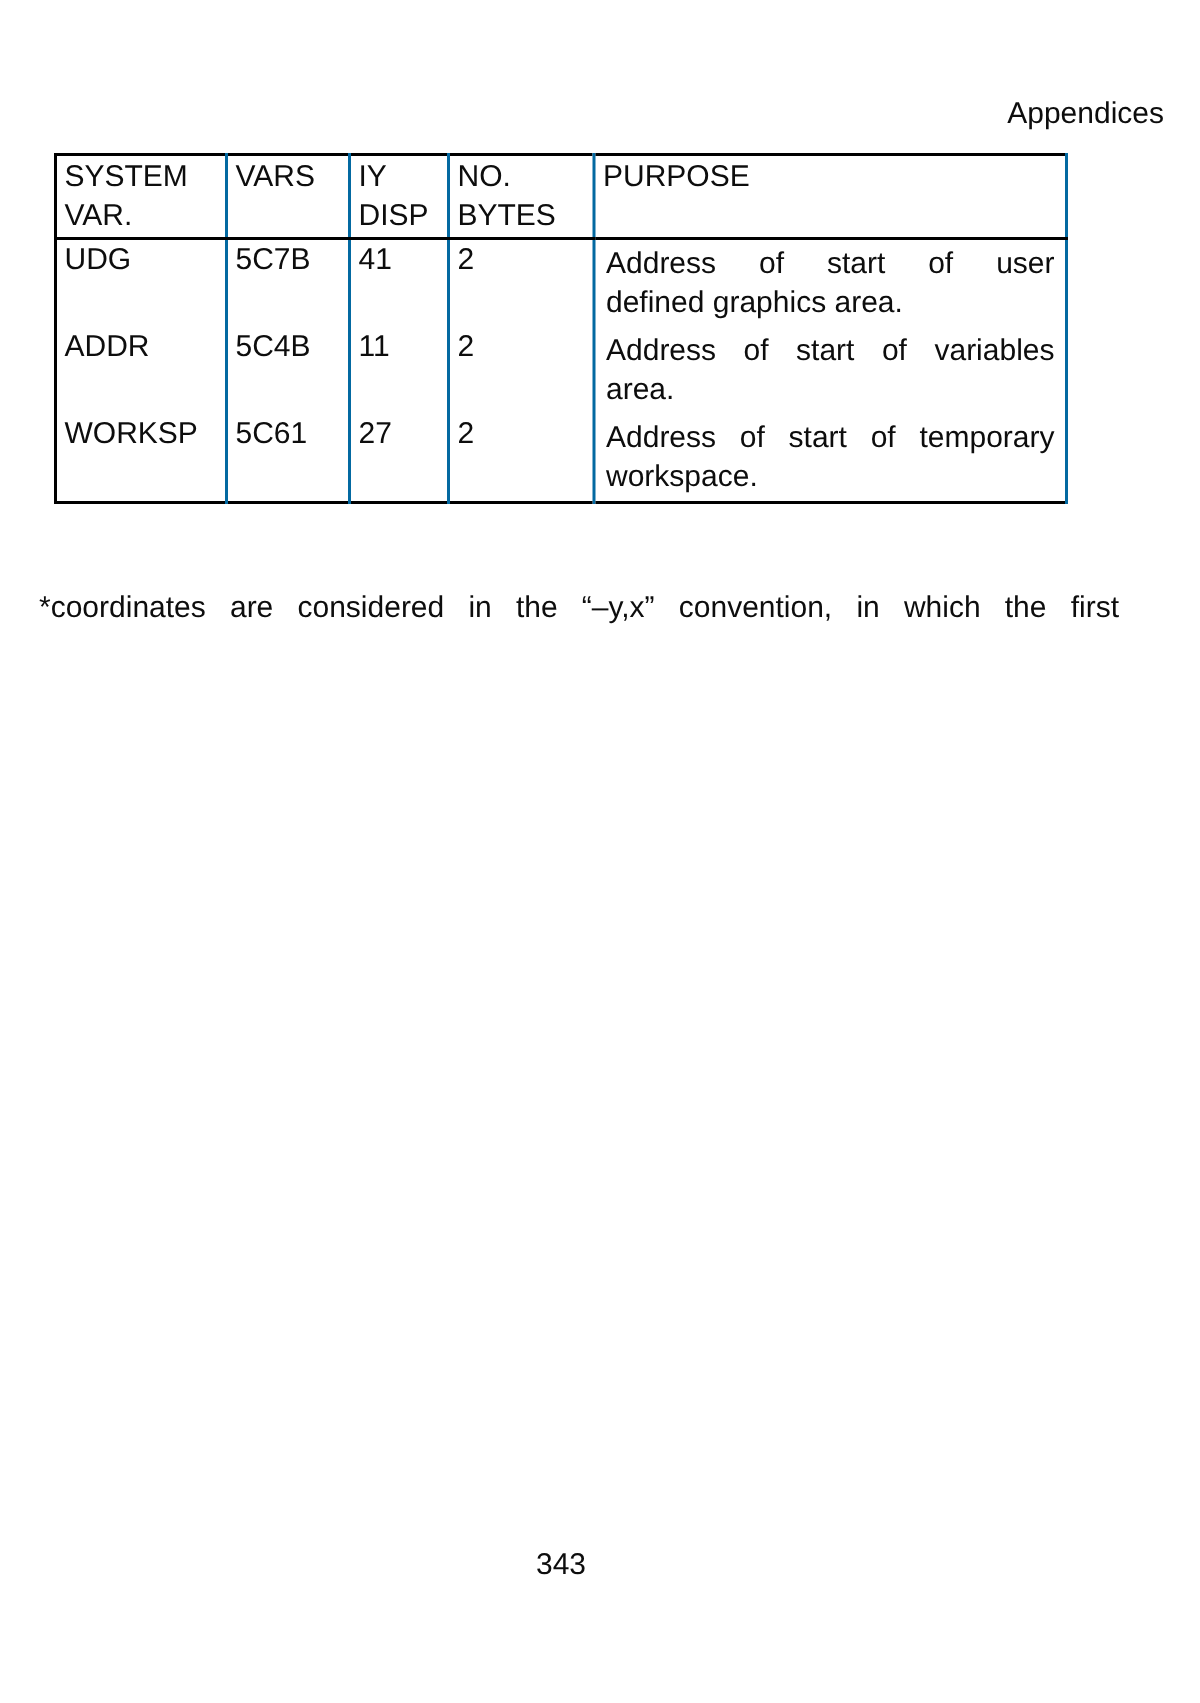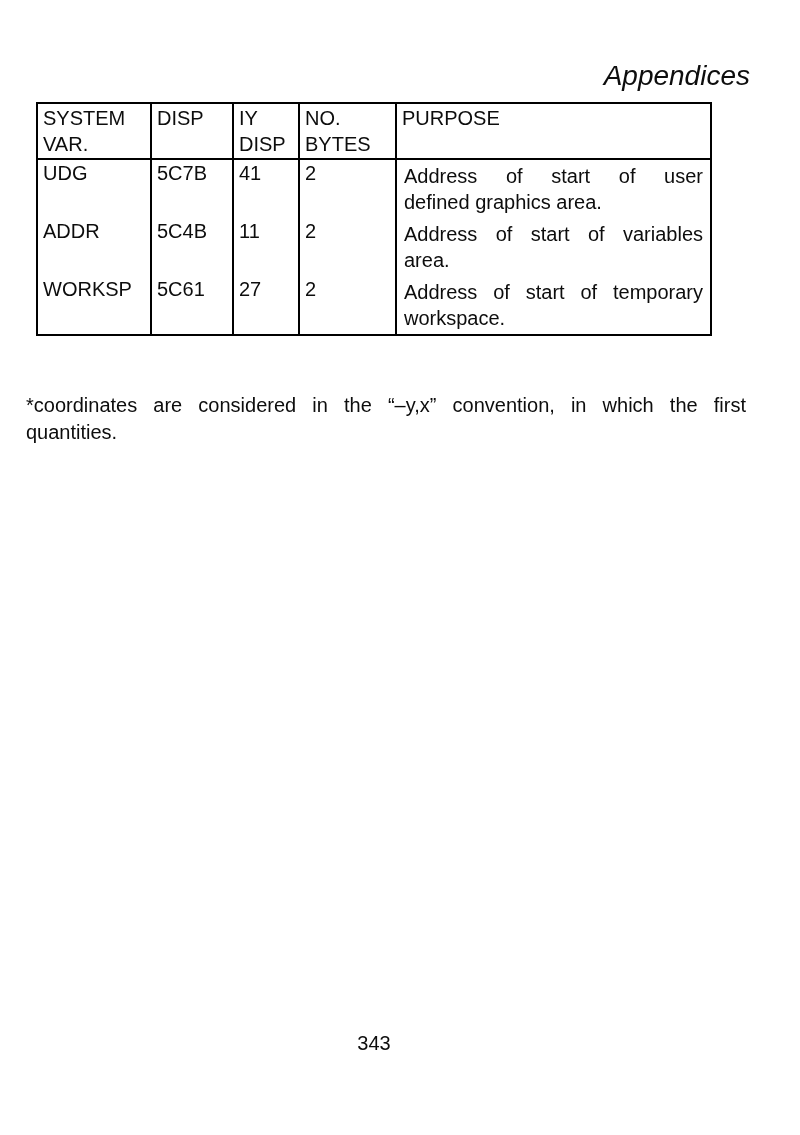--- a/index.html
+++ b/index.html
@@ -10,42 +10,41 @@
     width: 800px;
     height: 1135px;
     background: #ffffff;
     position: relative;
     font-family: "Liberation Sans", "DejaVu Sans", sans-serif;
     color: #0d0d0d;
   }
   .running-header {
     position: absolute;
     top: 64px;
-    right: 50px;
-    font-style: italic;
-    font-size: 28px;
+    right: 24px;
+    font-size: 20px;
     line-height: 24px;
   }
   table.sysvars {
     position: absolute;
     left: 36px;
     top: 102px;
     width: 674px;
     border-collapse: collapse;
     table-layout: fixed;
     font-size: 20px;
     line-height: 26px;
   }
   table.sysvars {
     border: 2px solid #000;
   }
   table.sysvars th,
   table.sysvars td {
     border-left: 2px solid #000;
-    border-right: 2px solid #000000;
+    border-right: 2px solid #0369a1;
     text-align: left;
     vertical-align: top;
     font-weight: normal;
     overflow: visible;
   }
   table.sysvars th {
     border-bottom: 2px solid #000;
     padding: 1px 5px;
     height: 52px;
   }
@@ -85,21 +84,21 @@
   <colgroup>
     <col style="width:114px">
     <col style="width:82px">
     <col style="width:66px">
     <col style="width:97px">
     <col style="width:315px">
   </colgroup>
   <thead>
     <tr>
       <th>SYSTEM VAR.</th>
-      <th>DISP</th>
+      <th>VARS</th>
       <th>IY DISP</th>
       <th>NO. BYTES</th>
       <th>PURPOSE</th>
     </tr>
   </thead>
   <tbody>
     <tr>
       <td>UDG</td>
       <td>5C7B</td>
       <td>41</td>
@@ -127,16 +126,15 @@
       <td class="purpose">
         <div class="jl">Address of start of temporary</div>
         <div>workspace.</div>
       </td>
     </tr>
   </tbody>
 </table>
 
 <div class="footnote">
   <div class="jl">*coordinates are considered in the “–y,x” convention, in which the first</div>
-  <div>quantities.</div>
 </div>
 
 <div class="page-number">343</div>
 
 </body></html>

